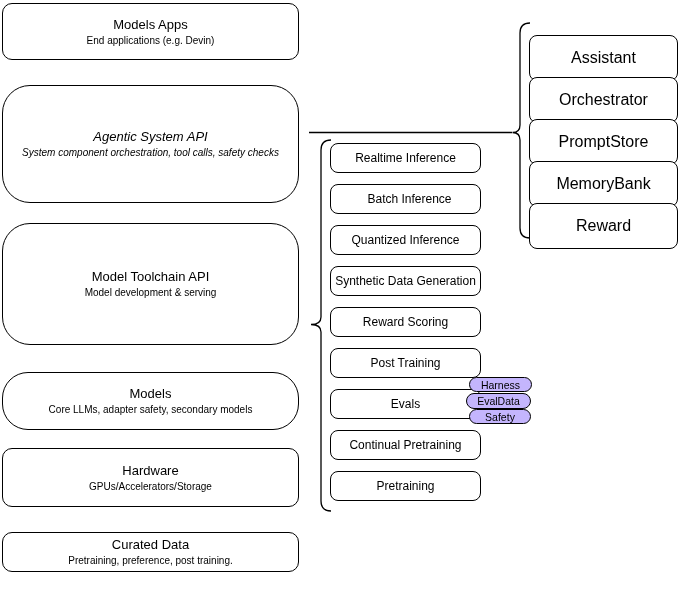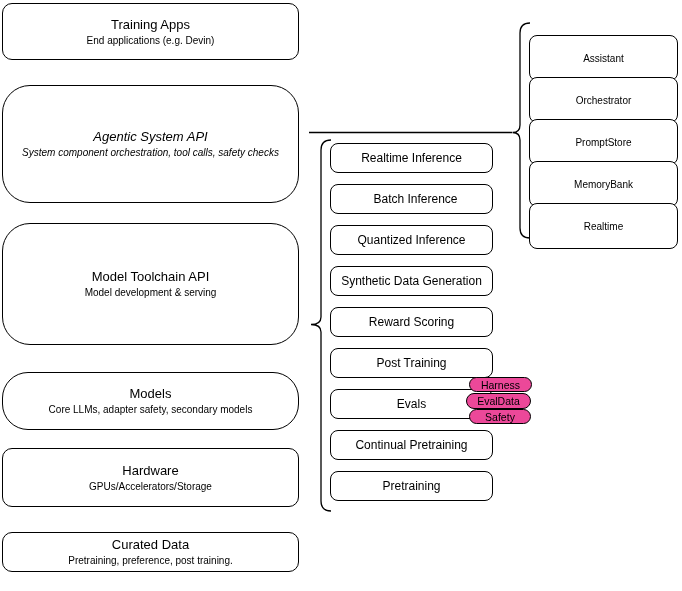--- a/index.html
+++ b/index.html
@@ -33,34 +33,34 @@
   .n-apps    { top: 3px;   height: 57px; }
   .n-sysapi  { top: 85px;  height: 118px; border-radius: 28px; font-style: italic; }
   .n-toolapi { top: 223px; height: 122px; border-radius: 28px; }
   .n-models  { top: 372px; height: 58px; border-radius: 26px; }
   .n-hw      { top: 448px; height: 59px; }
   .n-data    { top: 532px; height: 40px; }
   .title    { font-size: 13px; line-height: 15px; }
   .subtitle { font-size: 10px; line-height: 12px; }
 
   
-  .mid { left: 330px; width: 163px; height: 30px; border-radius: 8px; font-size: 12px; white-space: nowrap; }
+  .mid { left: 330px; width: 151px; height: 30px; border-radius: 8px; font-size: 12px; white-space: nowrap; }
   .m0 { top: 143px; } .m1 { top: 184px; padding-left: 8px; } .m2 { top: 225px; }
   .m3 { top: 266px; } .m4 { top: 307px; text-align: center; } .m5 { top: 348px; }
   .m6 { top: 389px; } .m7 { top: 430px; justify-content: center; } .m8 { top: 471px; }
 
   
-  .rightbox { left: 529px; width: 149px; height: 46px; border-radius: 8px; font-size: 10px; white-space: nowrap; }
+  .rightbox { left: 529px; width: 149px; height: 46px; border-radius: 8px; font-size: 16px; white-space: nowrap; }
   .r0 { top: 35px; } .r1 { top: 77px; } .r2 { top: 119px; }
   .r3 { top: 161px; } .r4 { top: 203px; }
 
   
   .pill {
     position: absolute;
-    background: #ec4899;
+    background: #c4b5fd;
     border: 1.3px solid #000000;
     border-radius: 9px;
     box-sizing: border-box;
     display: flex;
     align-items: center;
     justify-content: center;
     font-size: 10.5px;
     white-space: nowrap;
     z-index: 2;
   }
@@ -73,21 +73,21 @@
 
 <div class="canvas">
 
   <svg class="links" width="682" height="591" viewBox="0 0 682 591">
     <path d="M309 132.5 H512"></path>
     <path d="M530 23 Q520 23 520 33 L520 125 Q520 132.5 512.5 132.5 Q520 132.5 520 140 L520 228 Q520 238 530 238"></path>
     <path d="M331 140 Q321 140 321 150 L321 317 Q321 324.5 311 324.5 Q321 324.5 321 332 L321 501 Q321 511 331 511"></path>
   </svg>
 
   <div class="node leftbox n-apps">
-    <div class="title">Training Apps</div>
+    <div class="title">Models Apps</div>
     <div class="subtitle">End applications (e.g. Devin)</div>
   </div>
   <div class="node leftbox n-sysapi">
     <div class="title">Agentic System API</div>
     <div class="subtitle">System component orchestration, tool calls, safety checks</div>
   </div>
   <div class="node leftbox n-toolapi">
     <div class="title">Model Toolchain API</div>
     <div class="subtitle">Model development &amp; serving</div>
   </div>
@@ -148,16 +148,16 @@
   <div class="node rightbox r1">
     <span>Orchestrator</span>
   </div>
   <div class="node rightbox r2">
     <span>PromptStore</span>
   </div>
   <div class="node rightbox r3">
     <span>MemoryBank</span>
   </div>
   <div class="node rightbox r4">
-    <span>Realtime</span>
+    <span>Reward</span>
   </div>
 
 </div>
 
 </body></html>

